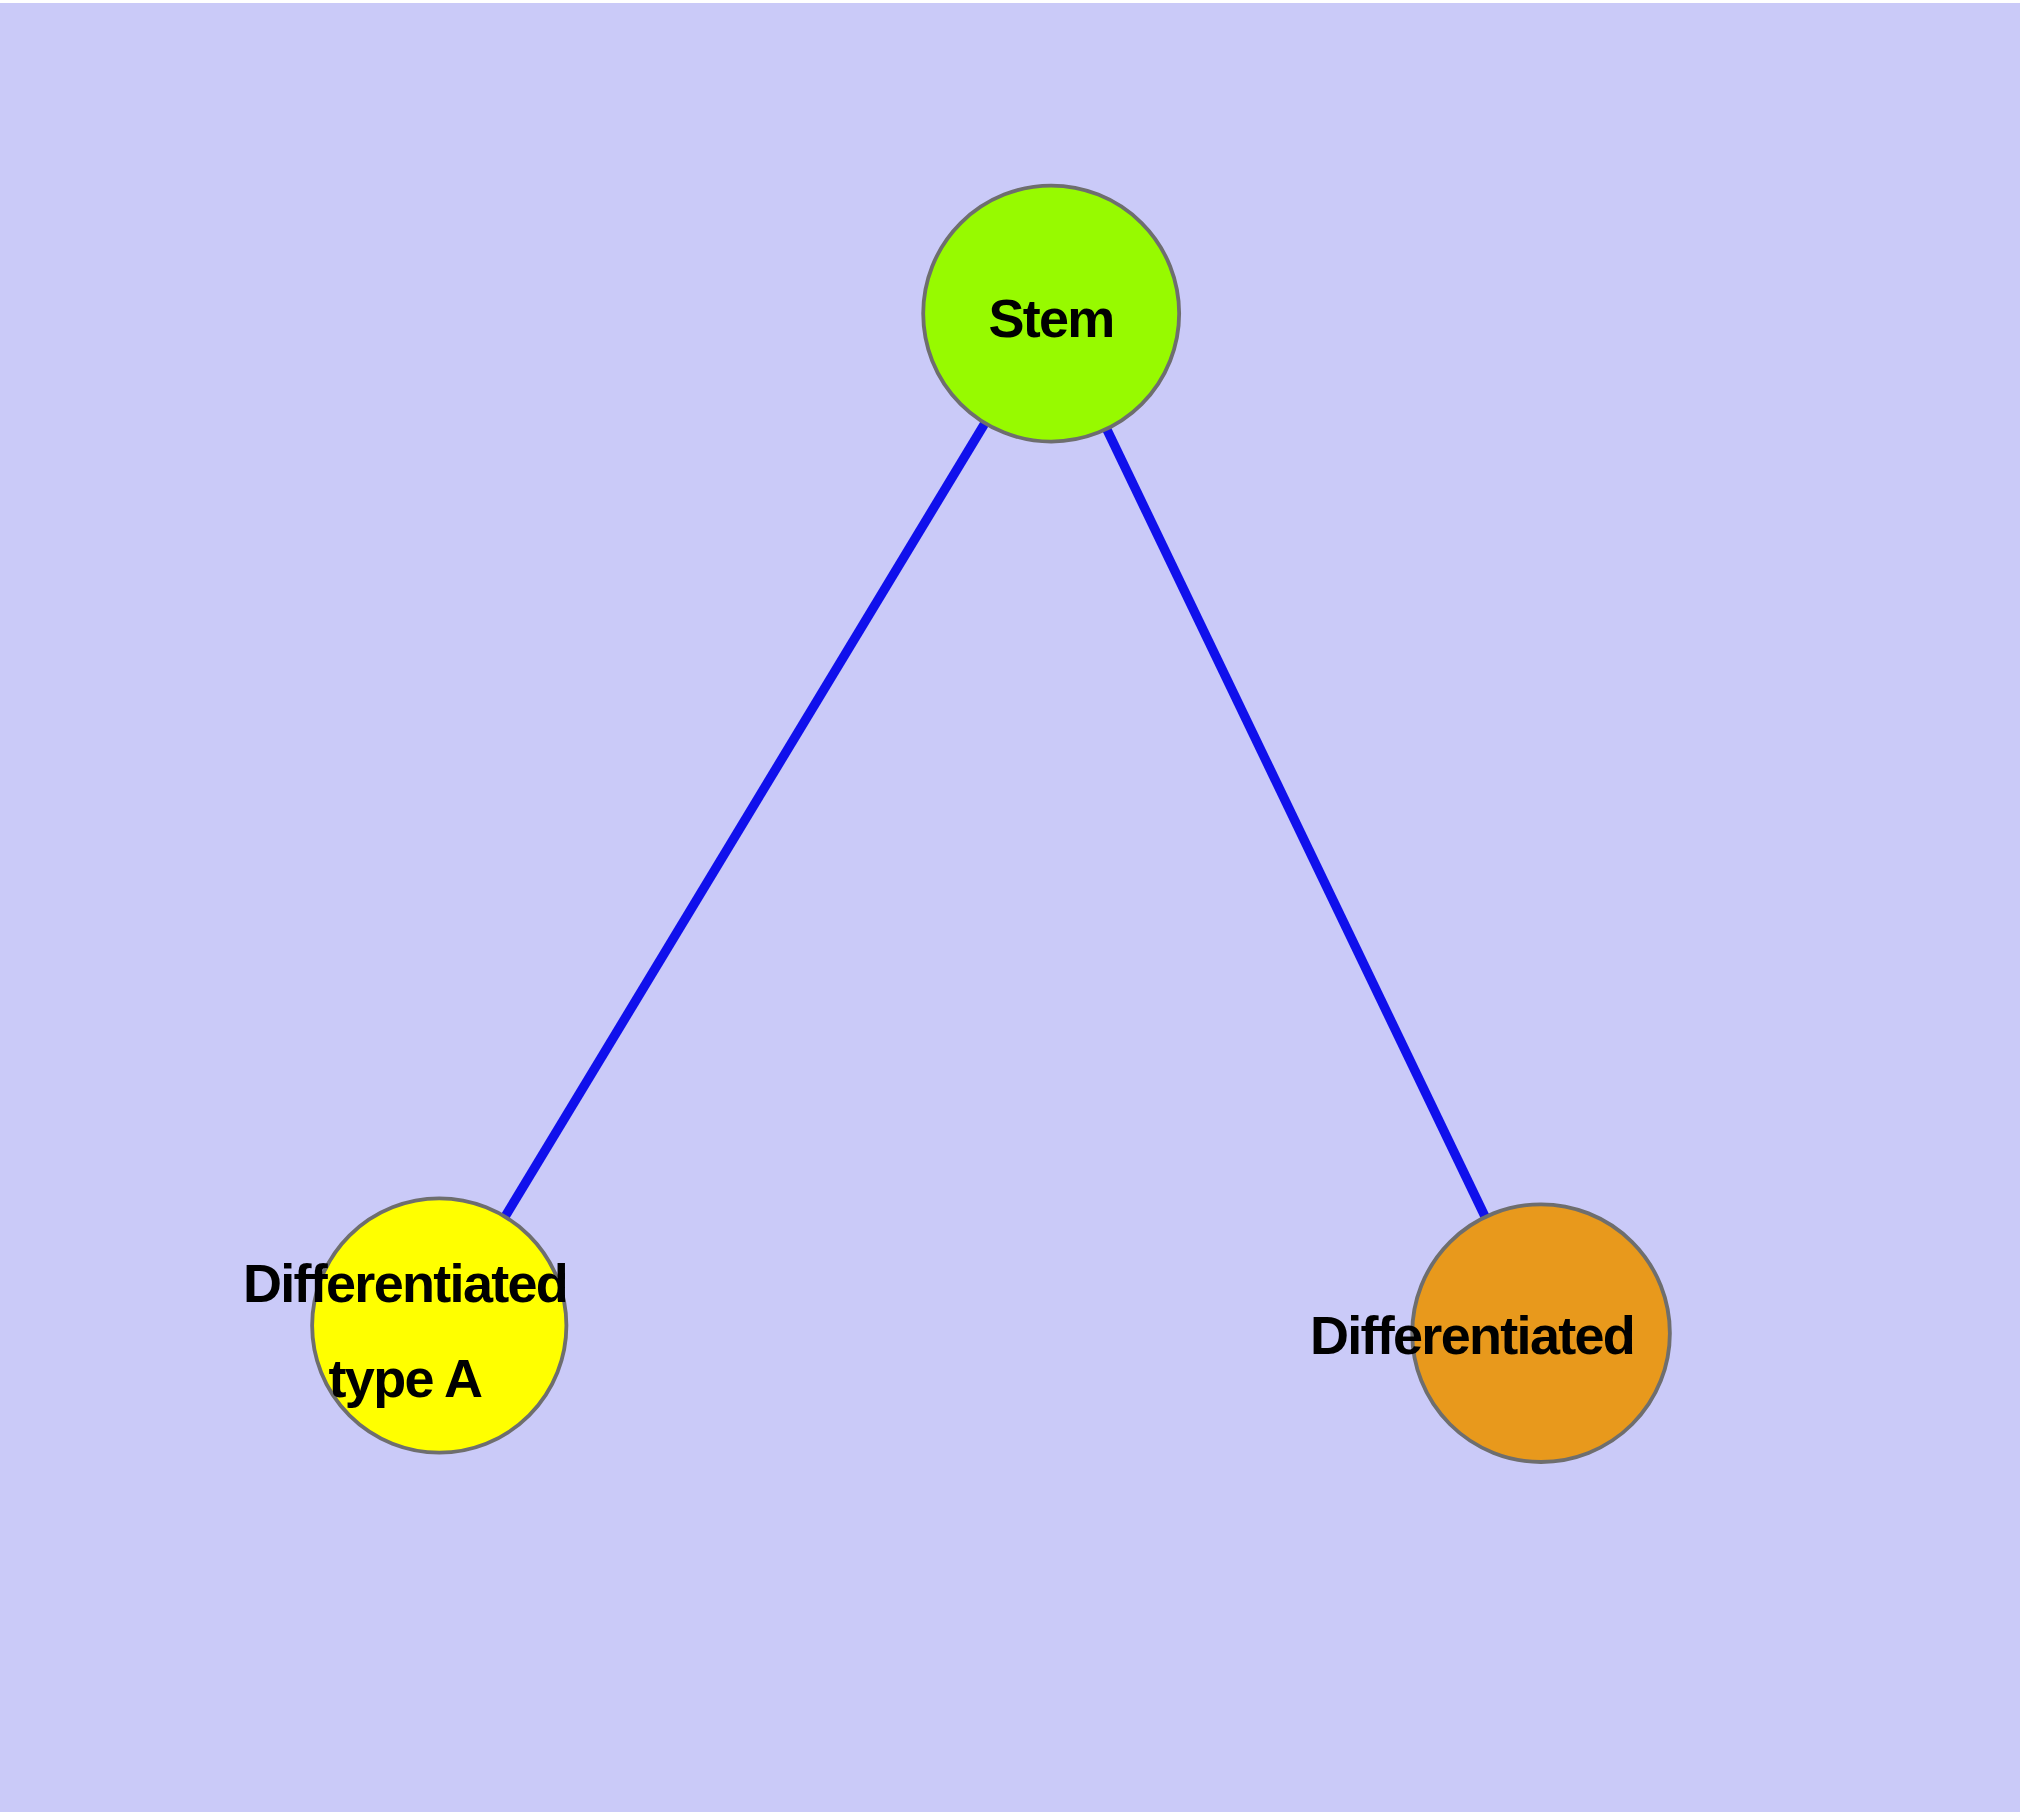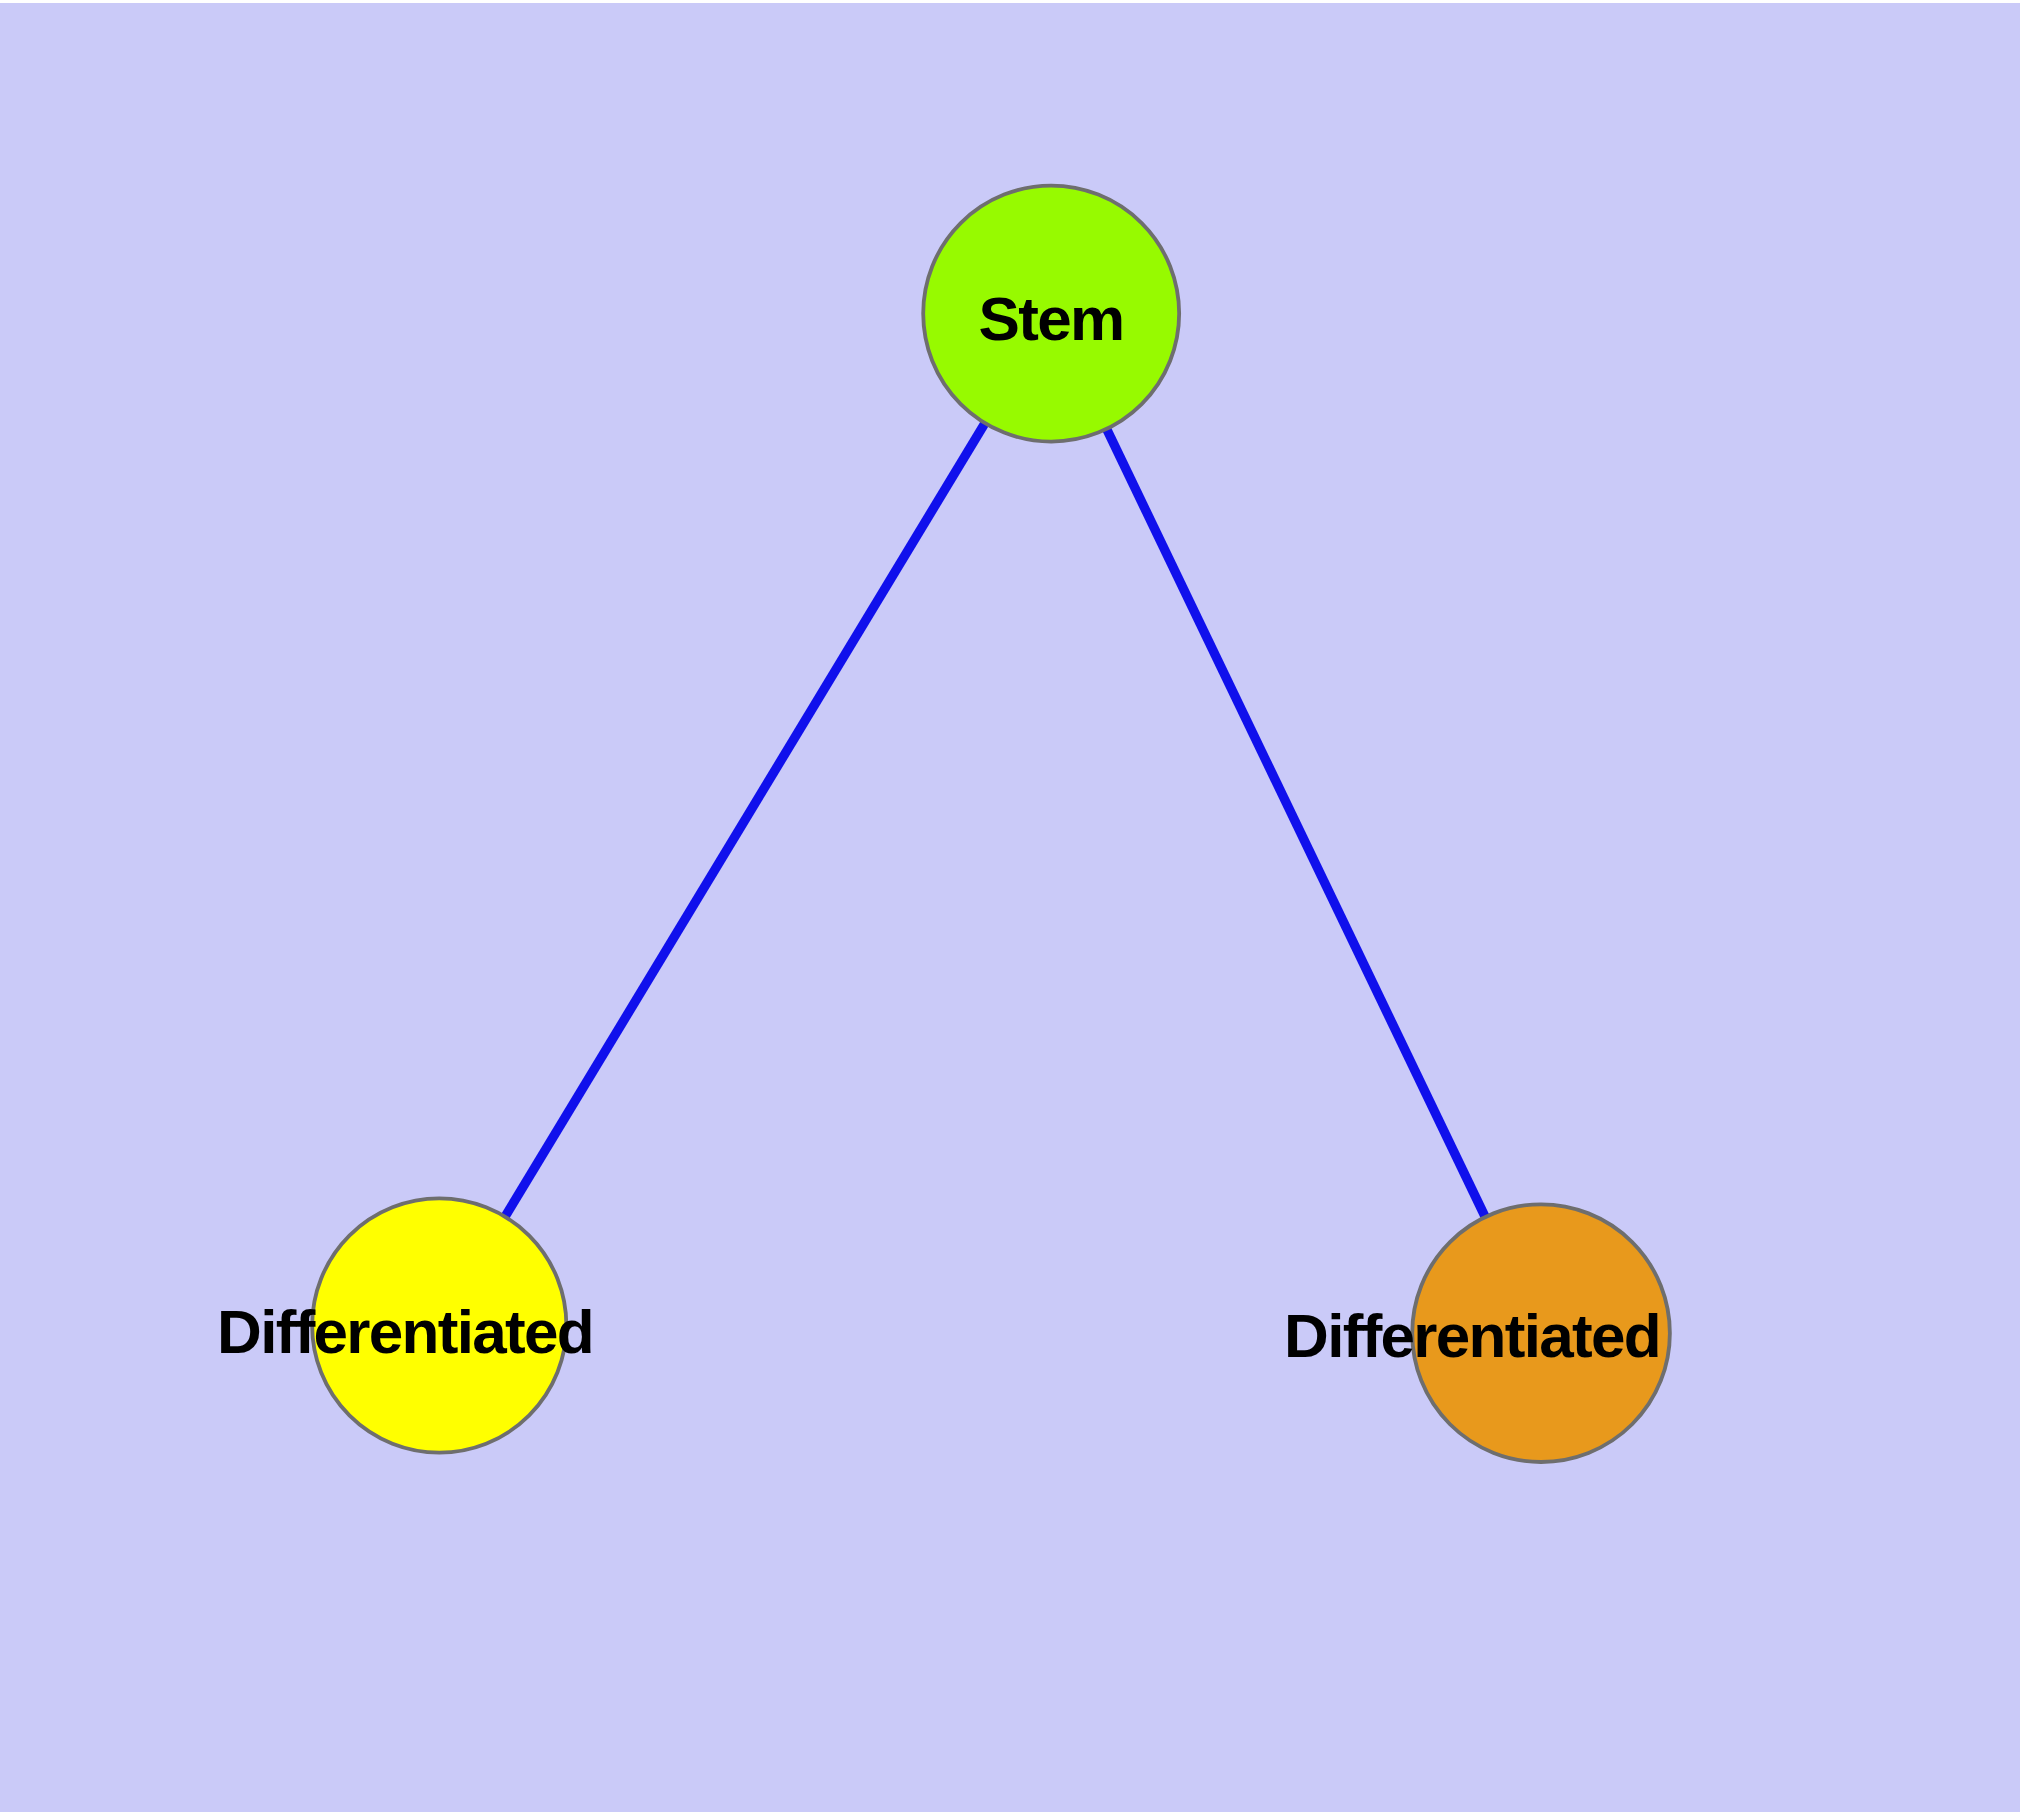--- a/index.html
+++ b/index.html
@@ -33,21 +33,21 @@
   }
   .node-label {
     position: absolute;
     transform: translate(-50%, -50%);
     display: flex;
     flex-direction: column;
     align-items: center;
     text-align: center;
     color: #000000;
     font-weight: bold;
-    font-size: 62px;
+    font-size: 54px;
     line-height: 95px;
     letter-spacing: -1.7px;
     white-space: nowrap;
   }
 </style>
 </head>
 <body>
 
 <div class="canvas">
 
@@ -61,20 +61,21 @@
     <circle class="node" cx="518" cy="1564" r="150" fill="#FFFF00"></circle>
     <circle class="node" cx="1818" cy="1573" r="152" fill="#E8991C"></circle>
   </svg>
 
   <div class="node-label" style="left: 1051px; top: 318px;">
     <span>Stem</span>
   </div>
 
   <div class="node-label" style="left: 405px; top: 1331px;">
     <span>Differentiated</span>
+    <span>type A</span>
   </div>
 
   <div class="node-label" style="left: 1472px; top: 1335px;">
     <span>Differentiated</span>
   </div>
 
 </div>
 
 
 </body></html>

